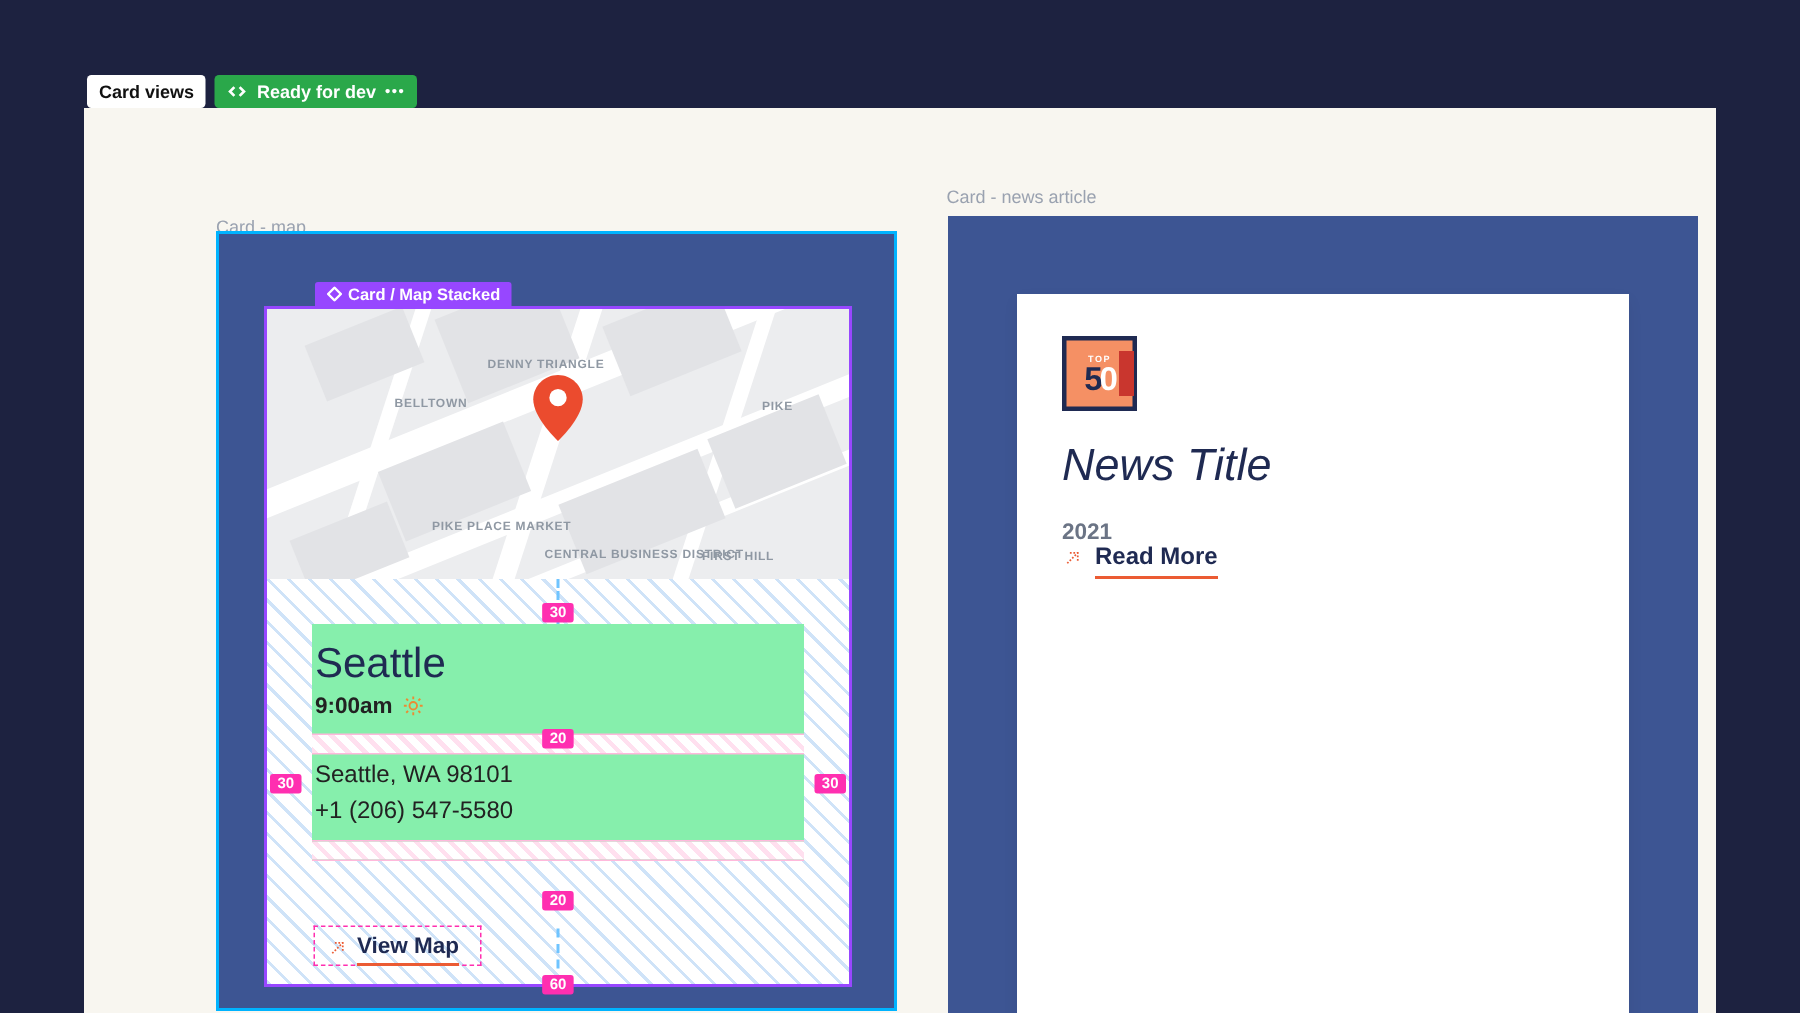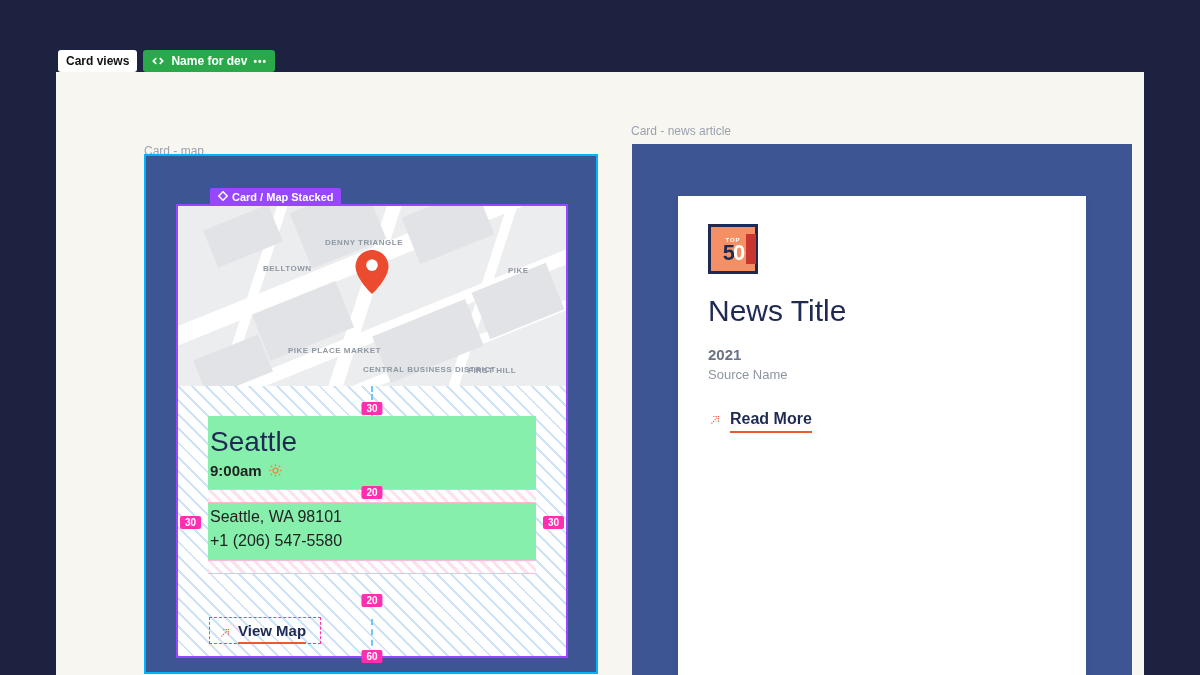--- a/index.html
+++ b/index.html
@@ -85,42 +85,42 @@
 
   
   .outer-blue2 { position: absolute; top: 72px; left: 576px; width: 500px; height: 540px; background:#3d5593; }
   .news-white{ position:absolute; top:52px; left:46px; right:46px; bottom:-20px; background:#fff; padding:28px 30px; box-shadow:0 4px 10px rgba(0,0,0,0.06);}
   .badge50{ width:50px; height:50px; background:#1f2a52; position:relative; display:flex; align-items:center; justify-content:center; margin-bottom:20px;}
   .badge50 .inner{ width:44px; height:44px; background:#f59064; display:flex; flex-direction:column; align-items:center; justify-content:center;}
   .badge50 .top{ font-size:6px; font-weight:700; color:#fff; letter-spacing:1px; margin-bottom:1px;}
   .badge50 .num{ font-size:22px; font-weight:800; color:#1f2a52; line-height:18px; letter-spacing:-2px; display:flex;}
   .badge50 .num span.z { color:#fff;}
   .badge50 .side{ position:absolute; right:2px; top:10px; width:10px; height:30px; background:#c9362e;}
-  .news-title{ font-size:30px; color:#1f2a52; font-weight:500; margin-bottom:18px;}
+  .news-title{ font-size:30px; color:#1f2a52; font-weight:500; margin-bottom:18px;font-style:italic;}
   .news-body{ font-size:16px; color:#2b2b2b; line-height:1.7; margin-bottom:22px;}
   .news-year{ font-size:15px; color:#6b7485; font-weight:600;}
   .news-source{ font-size:13px; color:#8d95a3; margin-top:4px; margin-bottom:28px;}
   .readmore-row{ display:flex; align-items:center; gap:8px;}
   .readmore-link{ color:#1f2a52; font-weight:700; font-size:16px; border-bottom:2px solid #eb5b33; padding-bottom:3px; cursor:pointer;}
 </style>
 </head>
 <body>
 
 <div class="toolbar">
   <div class="chip chip-white">
     <span>Card views</span>
   </div>
   <div class="chip chip-green">
     <span class="code-icon">
       <svg viewBox="0 0 24 24" fill="none" stroke="#fff" stroke-width="3">
           <polyline points="9 7 4 12 9 17"></polyline>
           <polyline points="15 7 20 12 15 17"></polyline>
         </svg>
     </span>
-    <span>Name for dev</span>
+    <span>Ready for dev</span>
     <span class="dots">•••</span>
   </div>
 </div>
 
 <div class="canvas">
 
   <div class="frame-label left">Card - map</div>
   <div class="frame-label right">Card - news article</div>
 
   <div class="outer-blue">
@@ -219,21 +219,20 @@
         <div class="inner">
           <div class="top">TOP</div>
           <div class="num">
               <span>5</span>
               <span class="z">0</span>
             </div>
         </div>
       </div>
       <div class="news-title">News Title</div>
       <div class="news-year">2021</div>
-      <div class="news-source">Source Name</div>
       <div class="readmore-row">
         <span class="arrow-ico">
           <svg viewBox="0 0 24 24" fill="none" stroke="#eb5b33" stroke-width="2" stroke-dasharray="2 2">
               <line x1="6" y1="18" x2="18" y2="6"></line>
               <polyline points="9 6 18 6 18 15"></polyline>
             </svg>
         </span>
         <span class="readmore-link">Read More</span>
       </div>
     </div>

